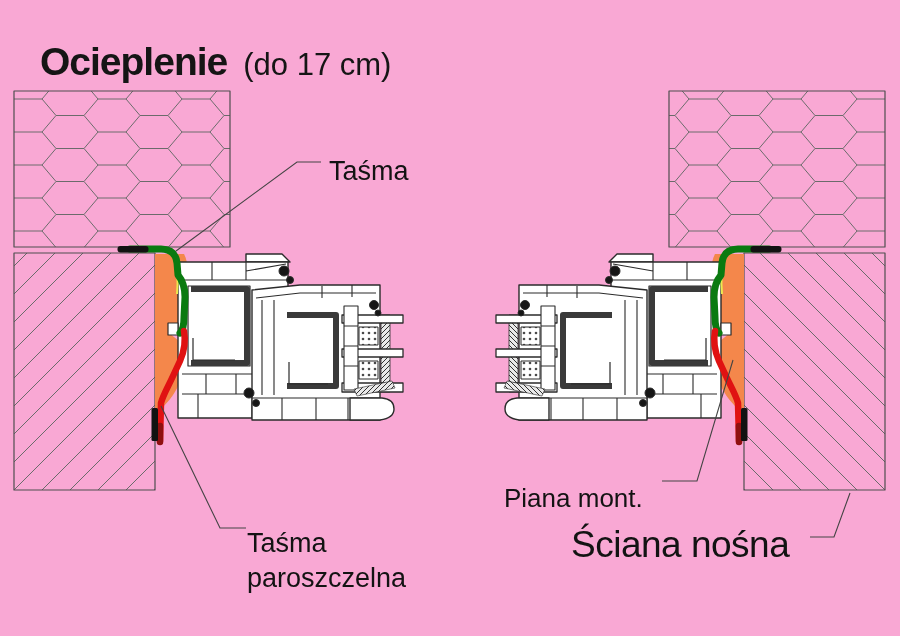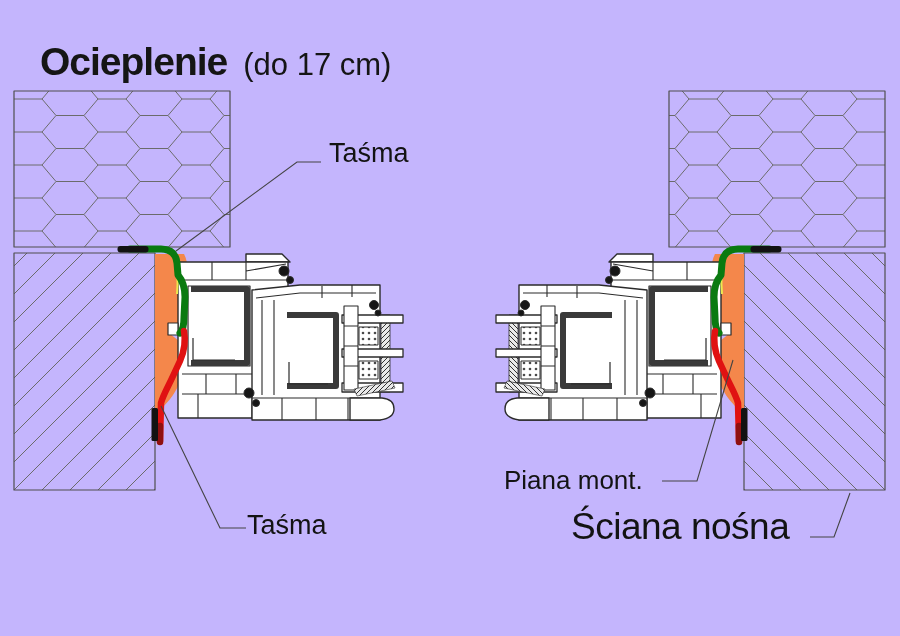--- a/index.html
+++ b/index.html
@@ -1,24 +1,24 @@
 <!DOCTYPE html>
 <html style="--foam: #F4874B; --tape-permeable: #0a7a10; --tape-tight: #e01212; --tape-tight-dark: #8f1010; --sealant-marker: #121212; --yellow-accent: #ece94f; --outline: #2b2b2b; --hatch: #6b6b6b; --block-border: #4f4f4f; --leader: #444444; --steel: #3a3a3a;"><head>
 <meta charset="utf-8">
 <style>
   html,body{margin:0;padding:0;background:#fff;}
   .stage{
-    position:relative;width:900px;height:636px;background:#c4b5fd;overflow:hidden;
+    position:relative;width:900px;height:636px;background:#f9a8d4;overflow:hidden;
     font-family:"Liberation Sans", sans-serif;color:#111;
   }
   .stage svg{position:absolute;left:0;top:0;}
   .title{position:absolute;left:40px;top:40px;display:flex;align-items:baseline;gap:16px;white-space:nowrap;}
   .title-main{font-size:39px;font-weight:bold;letter-spacing:-1px;color:#151515;}
   .title-suffix{font-size:31px;font-weight:normal;color:#151515;}
-  .lbl{position:absolute;white-space:nowrap;color:#131313;}
+  .lbl{position:absolute;white-space:nowrap;color:#131313;margin-top:18px;}
   .lbl span{display:block;}
   .lbl-permeable{left:329px;top:136px;font-size:27px;line-height:34px;}
   .lbl-tight{left:247px;top:508px;font-size:27px;line-height:35px;}
   .lbl-foam{left:504px;top:465px;font-size:26px;}
   .lbl-wall{left:571px;top:506px;font-size:37px;letter-spacing:-0.5px;}
 </style>
 </head>
 <body>
 
 <div class="stage">
@@ -111,20 +111,21 @@
     <span class="title-main">Ocieplenie</span>
     <span class="title-suffix">(do 17 cm)</span>
   </div>
 
   <div class="lbl lbl-permeable">
     <span>Taśma</span>
   </div>
 
   <div class="lbl lbl-tight">
     <span>Taśma</span>
+    <span>paroszczelna</span>
   </div>
 
   <div class="lbl lbl-wall">
     <span>Ściana nośna</span>
   </div>
 
   <div class="lbl lbl-foam">
     <span>Piana mont.</span>
   </div>
 

